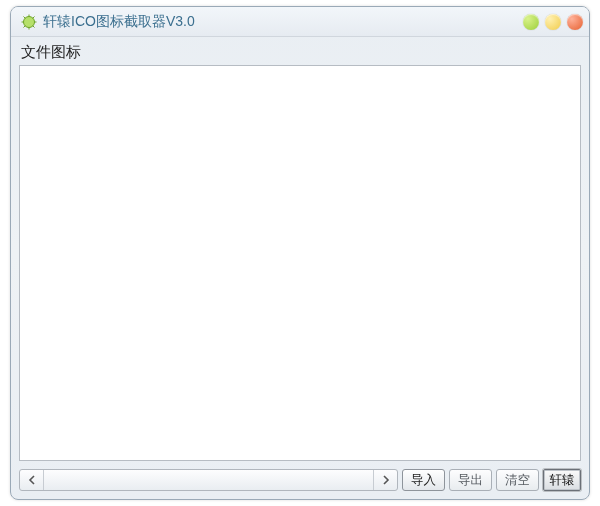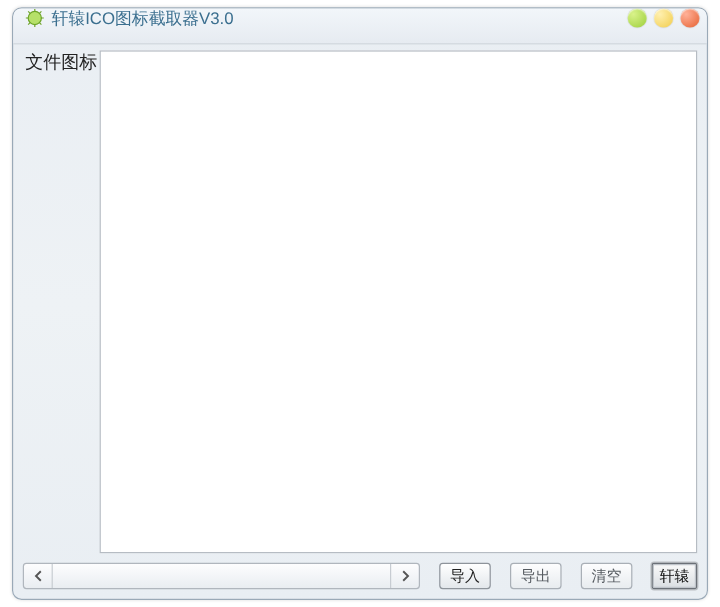--- a/index.html
+++ b/index.html
@@ -21,21 +21,21 @@
     border-radius: 8px;
     background: linear-gradient(to bottom, #e9eef3 0%, #eef2f5 50%, #e9eef3 100%);
     box-shadow: 0 0 3px rgba(0,0,0,0.15);
     display: flex;
     flex-direction: column;
     overflow: hidden;
   }
   .titlebar {
     height: 30px;
     display: flex;
-    align-items: flex-start;
+    align-items: center;
     padding: 0 6px 0 10px;
     background: linear-gradient(to bottom, #f2f6fa 0%, #e6ebf1 100%);
     border-bottom: 1px solid #d0d6dd;
   }
   .app-icon {
     width: 16px; height: 16px;
     margin-right: 6px;
     display: flex; align-items: center; justify-content: center;
   }
   .title-text {
@@ -54,37 +54,37 @@
     box-shadow: inset 0 1px 1px rgba(255,255,255,0.6), 0 0 1px rgba(0,0,0,0.3);
   }
   .win-btn.min { background: radial-gradient(circle at 30% 30%, #d9f28a, #9ccf3a); }
   .win-btn.max { background: radial-gradient(circle at 30% 30%, #fff0b0, #f1cc4a); }
   .win-btn.close { background: radial-gradient(circle at 30% 30%, #ffb199, #e66030); }
 
   .client {
     flex: 1;
     padding: 4px 8px 2px 8px;
     display: flex;
-    flex-direction: row;
+    flex-direction: column;
   }
   .panel-label {
     font-size: 15px;
     color: #222;
     padding: 2px 2px 2px 2px;
   }
   .list-area {
     flex: 1;
     background: #fff;
     border: 1px solid #b6bcc3;
     margin-top: 1px;
   }
   .bottombar {
     display: flex;
     align-items: center;
-    gap: 16px;
+    gap: 4px;
     padding: 6px 8px 8px 8px;
   }
   .hscroll {
     flex: 1;
     height: 22px;
     border: 1px solid #b0b6bd;
     border-radius: 3px;
     background: linear-gradient(to bottom, #fdfdfe, #e9edf1);
     display: flex;
     align-items: stretch;

